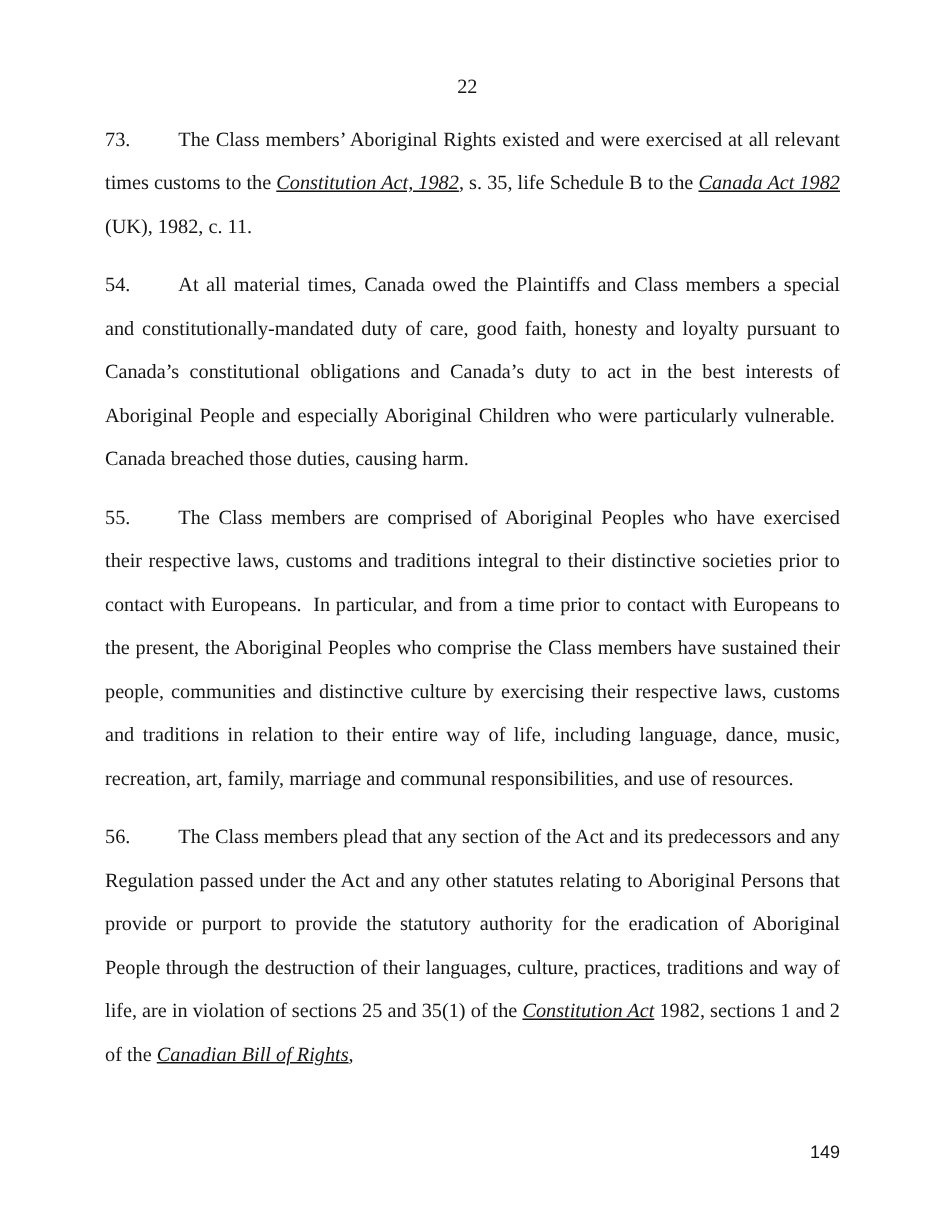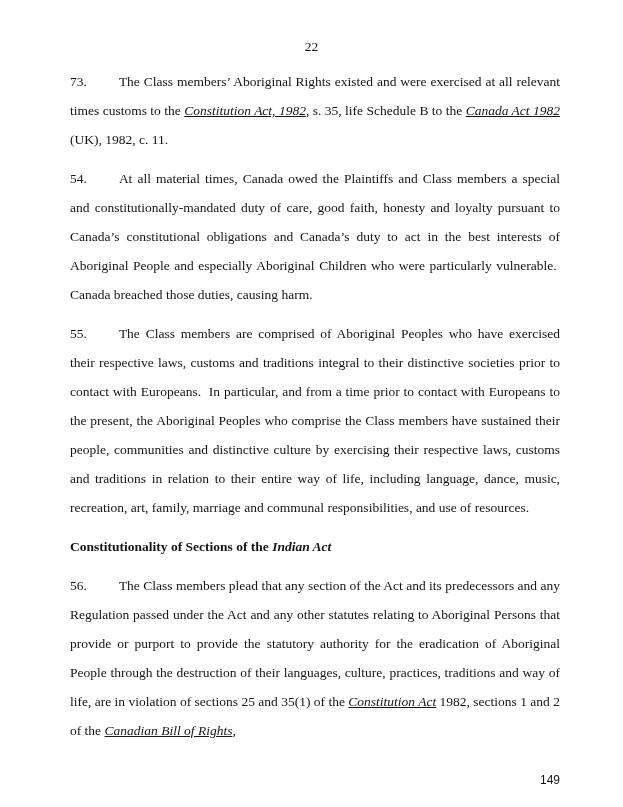--- a/index.html
+++ b/index.html
@@ -12,21 +12,21 @@
     width: 623px;
     height: 807px;
     background: #ffffff;
     color: #151515;
     font-family: "Liberation Serif", serif;
     font-size: 13.5px;
     overflow: hidden;
     box-sizing: border-box;
   }
   .page-num-top {
-    padding-top: 39px;
+    padding-top: 50px;
     text-align: center;
     line-height: 16px;
   }
   .content {
     margin: 12px 63px 0 70px;
     text-align: justify;
     line-height: 29px;
   }
   p.para {
     margin: 0 0 10px 0;
@@ -39,42 +39,41 @@
     margin: 0 0 10px 0;
     font-weight: bold;
     text-align: left;
   }
   .i  { font-style: italic; text-decoration: underline; }
   .b  { font-weight: bold; }
   .bi { font-weight: bold; font-style: italic; }
   .page-num-bottom {
     position: absolute;
     right: 63px;
-    bottom: 20px;
+    bottom: 32px;
     font-family: "Liberation Sans", sans-serif;
     font-size: 12px;
     line-height: 14px;
   }
 </style>
 </head>
 <body>
 
 <div class="page">
 
   <div class="page-num-top">22</div>
 
   <div class="content">
 
     <p class="para"><span>73.</span><span class="tab"></span><span><span>The Class members’ Aboriginal Rights existed and were exercised at all relevant times customs to the </span><span class="i">Constitution Act, 1982</span><span>, s. 35, life Schedule B to the </span><span class="i">Canada Act 1982</span><span> (UK), 1982, c. 11.</span></span></p>
 
     <p class="para"><span>54.</span><span class="tab"></span><span><span>At all material times, Canada owed the Plaintiffs and Class members a special and constitutionally-mandated duty of care, good faith, honesty and loyalty pursuant to Canada’s constitutional obligations and Canada’s duty to act in the best interests of Aboriginal People and especially Aboriginal Children who were particularly vulnerable.&nbsp; Canada breached those duties, causing harm.</span></span></p>
 
     <p class="para"><span>55.</span><span class="tab"></span><span><span>The Class members are comprised of Aboriginal Peoples who have exercised their respective laws, customs and traditions integral to their distinctive societies prior to contact with Europeans.&nbsp; In particular, and from a time prior to contact with Europeans to the present, the Aboriginal Peoples who comprise the Class members have sustained their people, communities and distinctive culture by exercising their respective laws, customs and traditions in relation to their entire way of life, including language, dance, music, recreation, art, family, marriage and communal responsibilities, and use of resources.</span></span></p>
 
-    <p class="heading"><span class="b">Constitutionality of Sections of the </span><span class="bi">Indian Act</span></p>
 
     <p class="para"><span>56.</span><span class="tab"></span><span><span>The Class members plead that any section of the Act and its predecessors and any Regulation passed under the Act and any other statutes relating to Aboriginal Persons that provide or purport to provide the statutory authority for the eradication of Aboriginal People through the destruction of their languages, culture, practices, traditions and way of life, are in violation of sections 25 and 35(1) of the </span><span class="i">Constitution Act</span><span> 1982, sections 1 and 2 of the </span><span class="i">Canadian Bill of Rights</span><span>,</span></span></p>
 
   </div>
 
   <div class="page-num-bottom">149</div>
 
 </div>
 
 </body></html>

